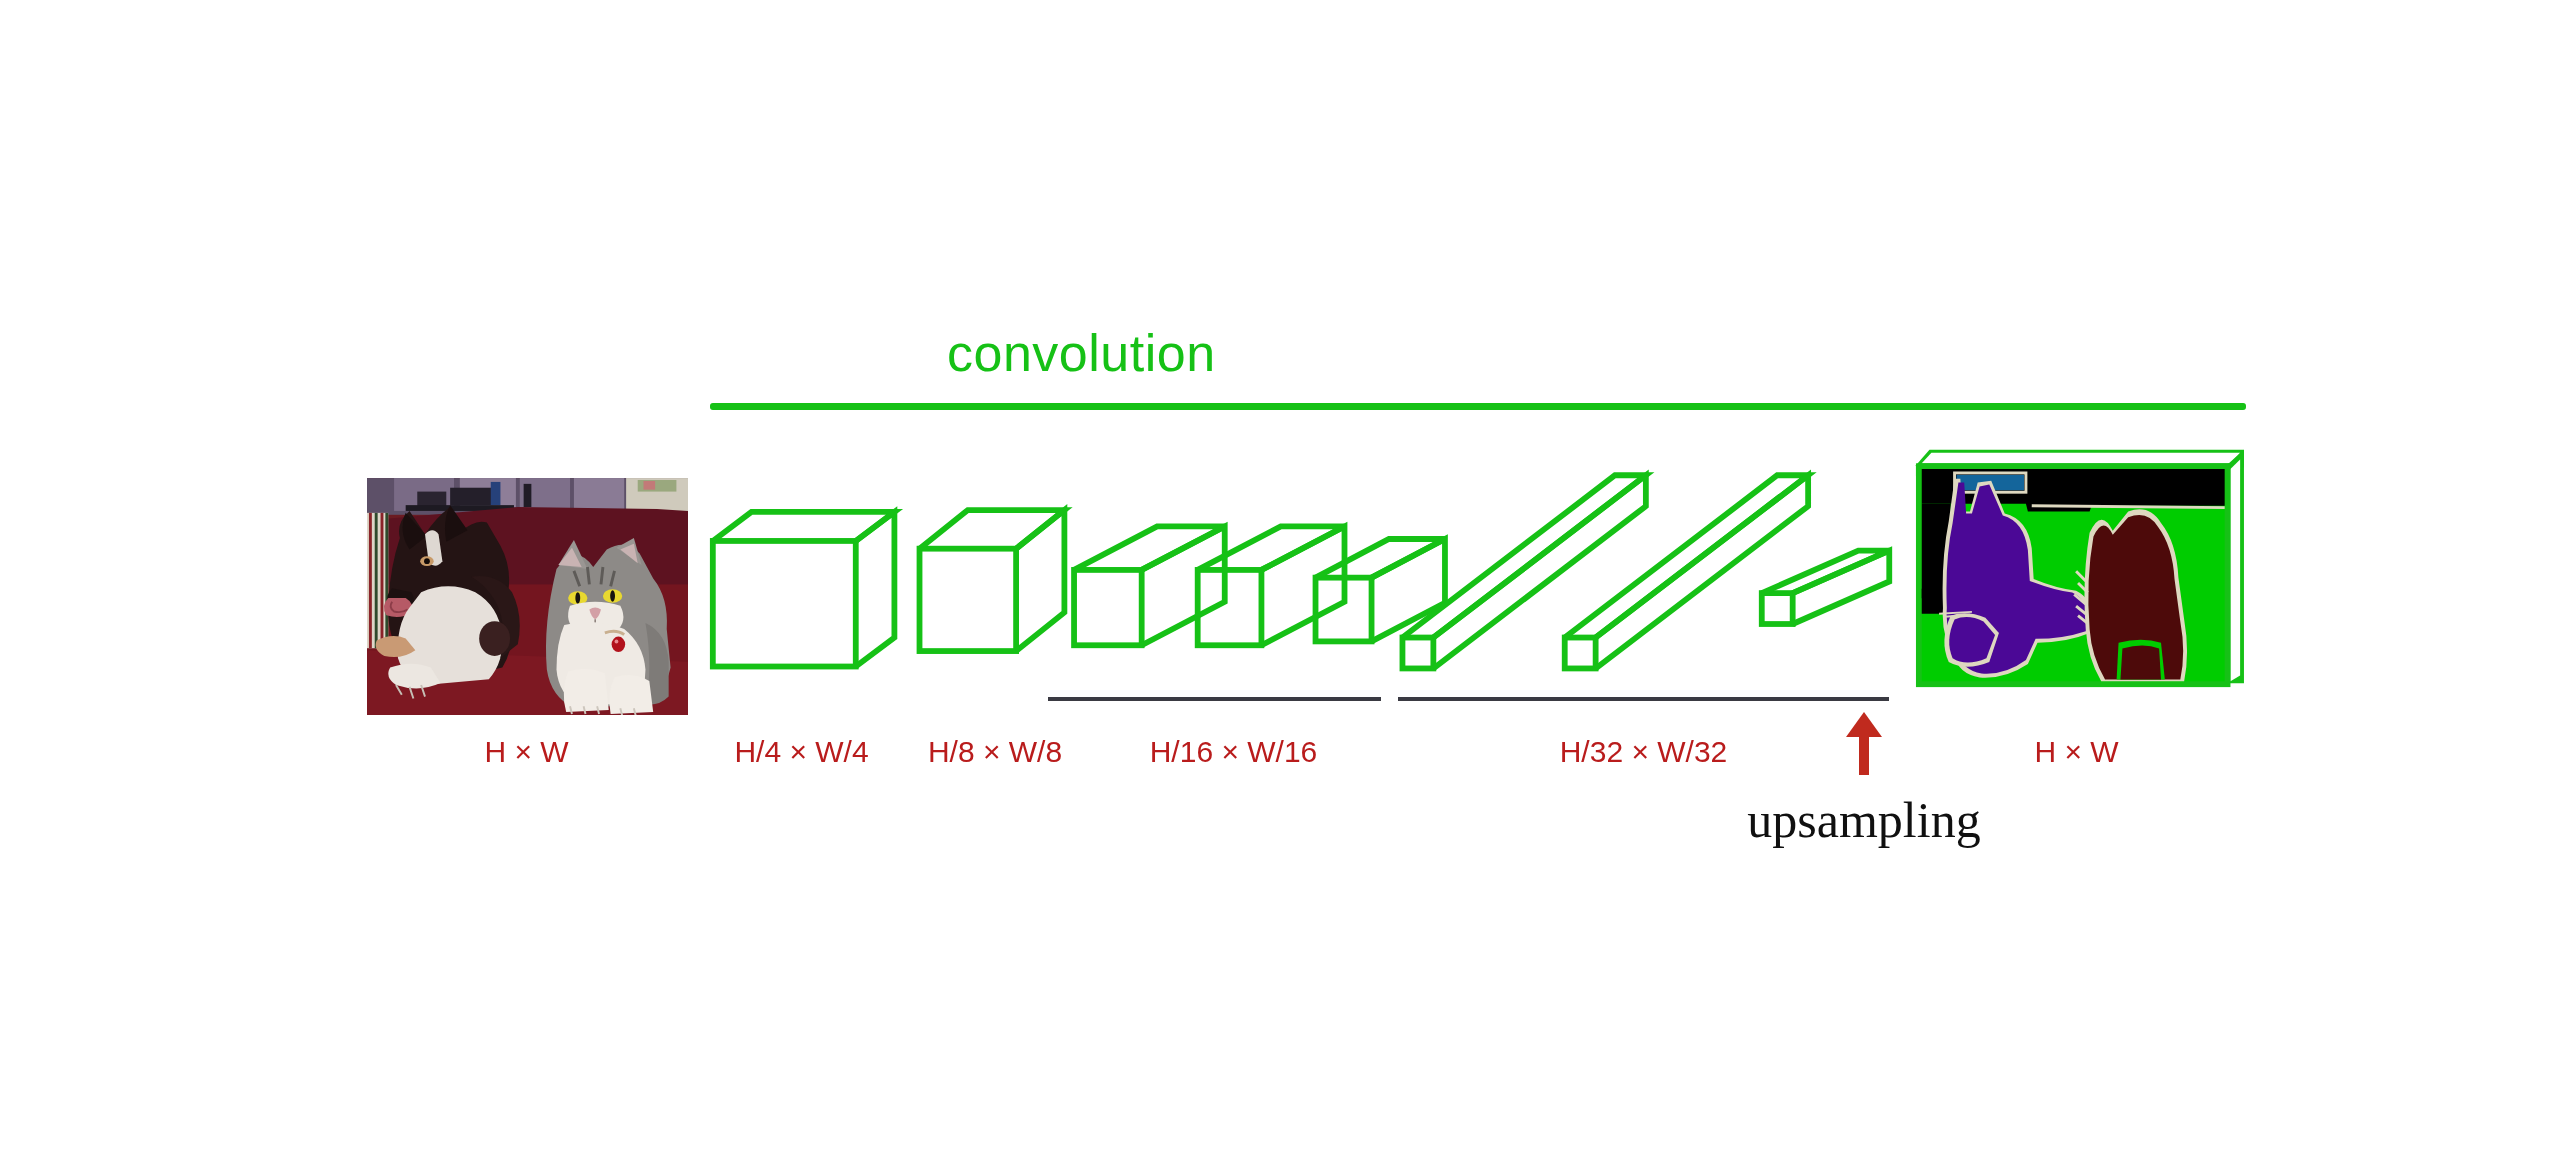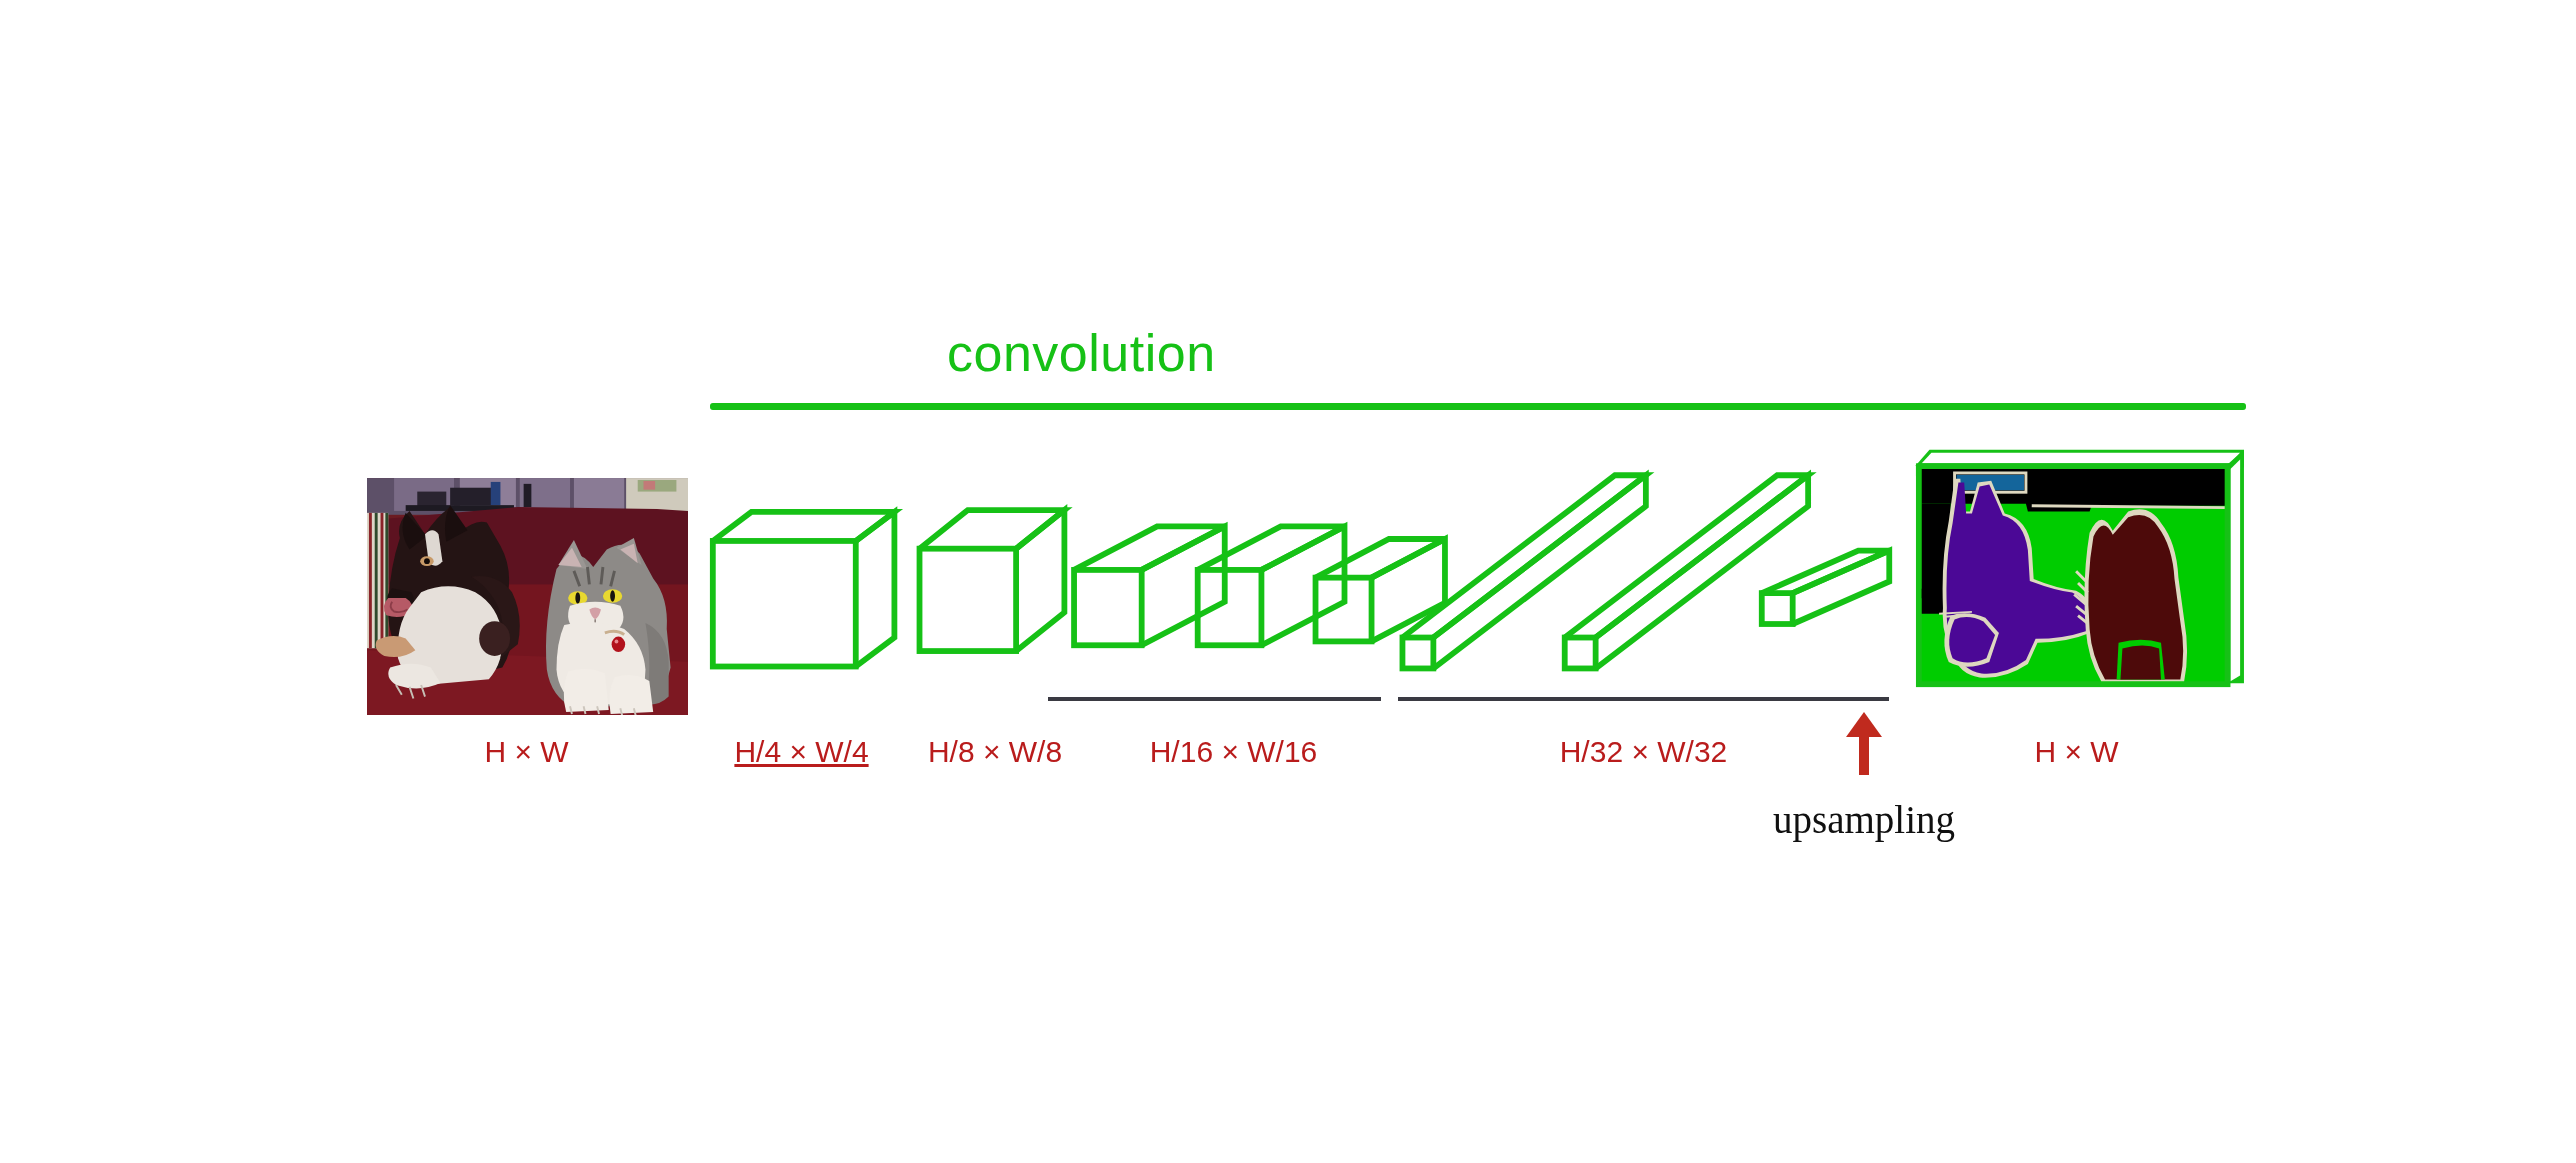--- a/index.html
+++ b/index.html
@@ -57,21 +57,21 @@
   
   .dim-label {
     font-family: "Liberation Sans", sans-serif;
     font-size: 30px;
     line-height: 35px;
     color: #b91c1c;
     text-align: center;
     white-space: nowrap;
   }
   #dim-input   { left: 372px;  top: 734px; width: 309px; }
-  #dim-4       { left: 676px;  top: 734px; width: 251px; text-decoration: underline; }
+  #dim-4       { left: 676px;  top: 734px; width: 251px; }
   #dim-8       { left: 850px;  top: 734px; width: 290px; }
   #dim-16      { left: 1048px; top: 734px; width: 333px; padding-left: 19px; }
   #dim-32      { left: 1398px; top: 734px; width: 491px; }
   #dim-output  { left: 1922px; top: 734px; width: 309px; }
 
   
   #upsample-arrow {
     left: 1859px;
     top: 729px;
     width: 9.7px;
@@ -86,21 +86,21 @@
     border-left: 18.4px solid transparent;
     border-right: 18.4px solid transparent;
     border-bottom: 25px solid #c02a1e;
   }
   #upsample-label {
     left: 1700px;
     top: 797px;
     width: 328px;
     text-align: center;
     font-family: "Liberation Serif", serif;
-    font-size: 39px;
+    font-size: 50px;
     line-height: 46px;
     color: #101010;
     white-space: nowrap;
   }
 
   
   #input-photo {
     left: 367px;
     top: 478px;
     width: 321px;

